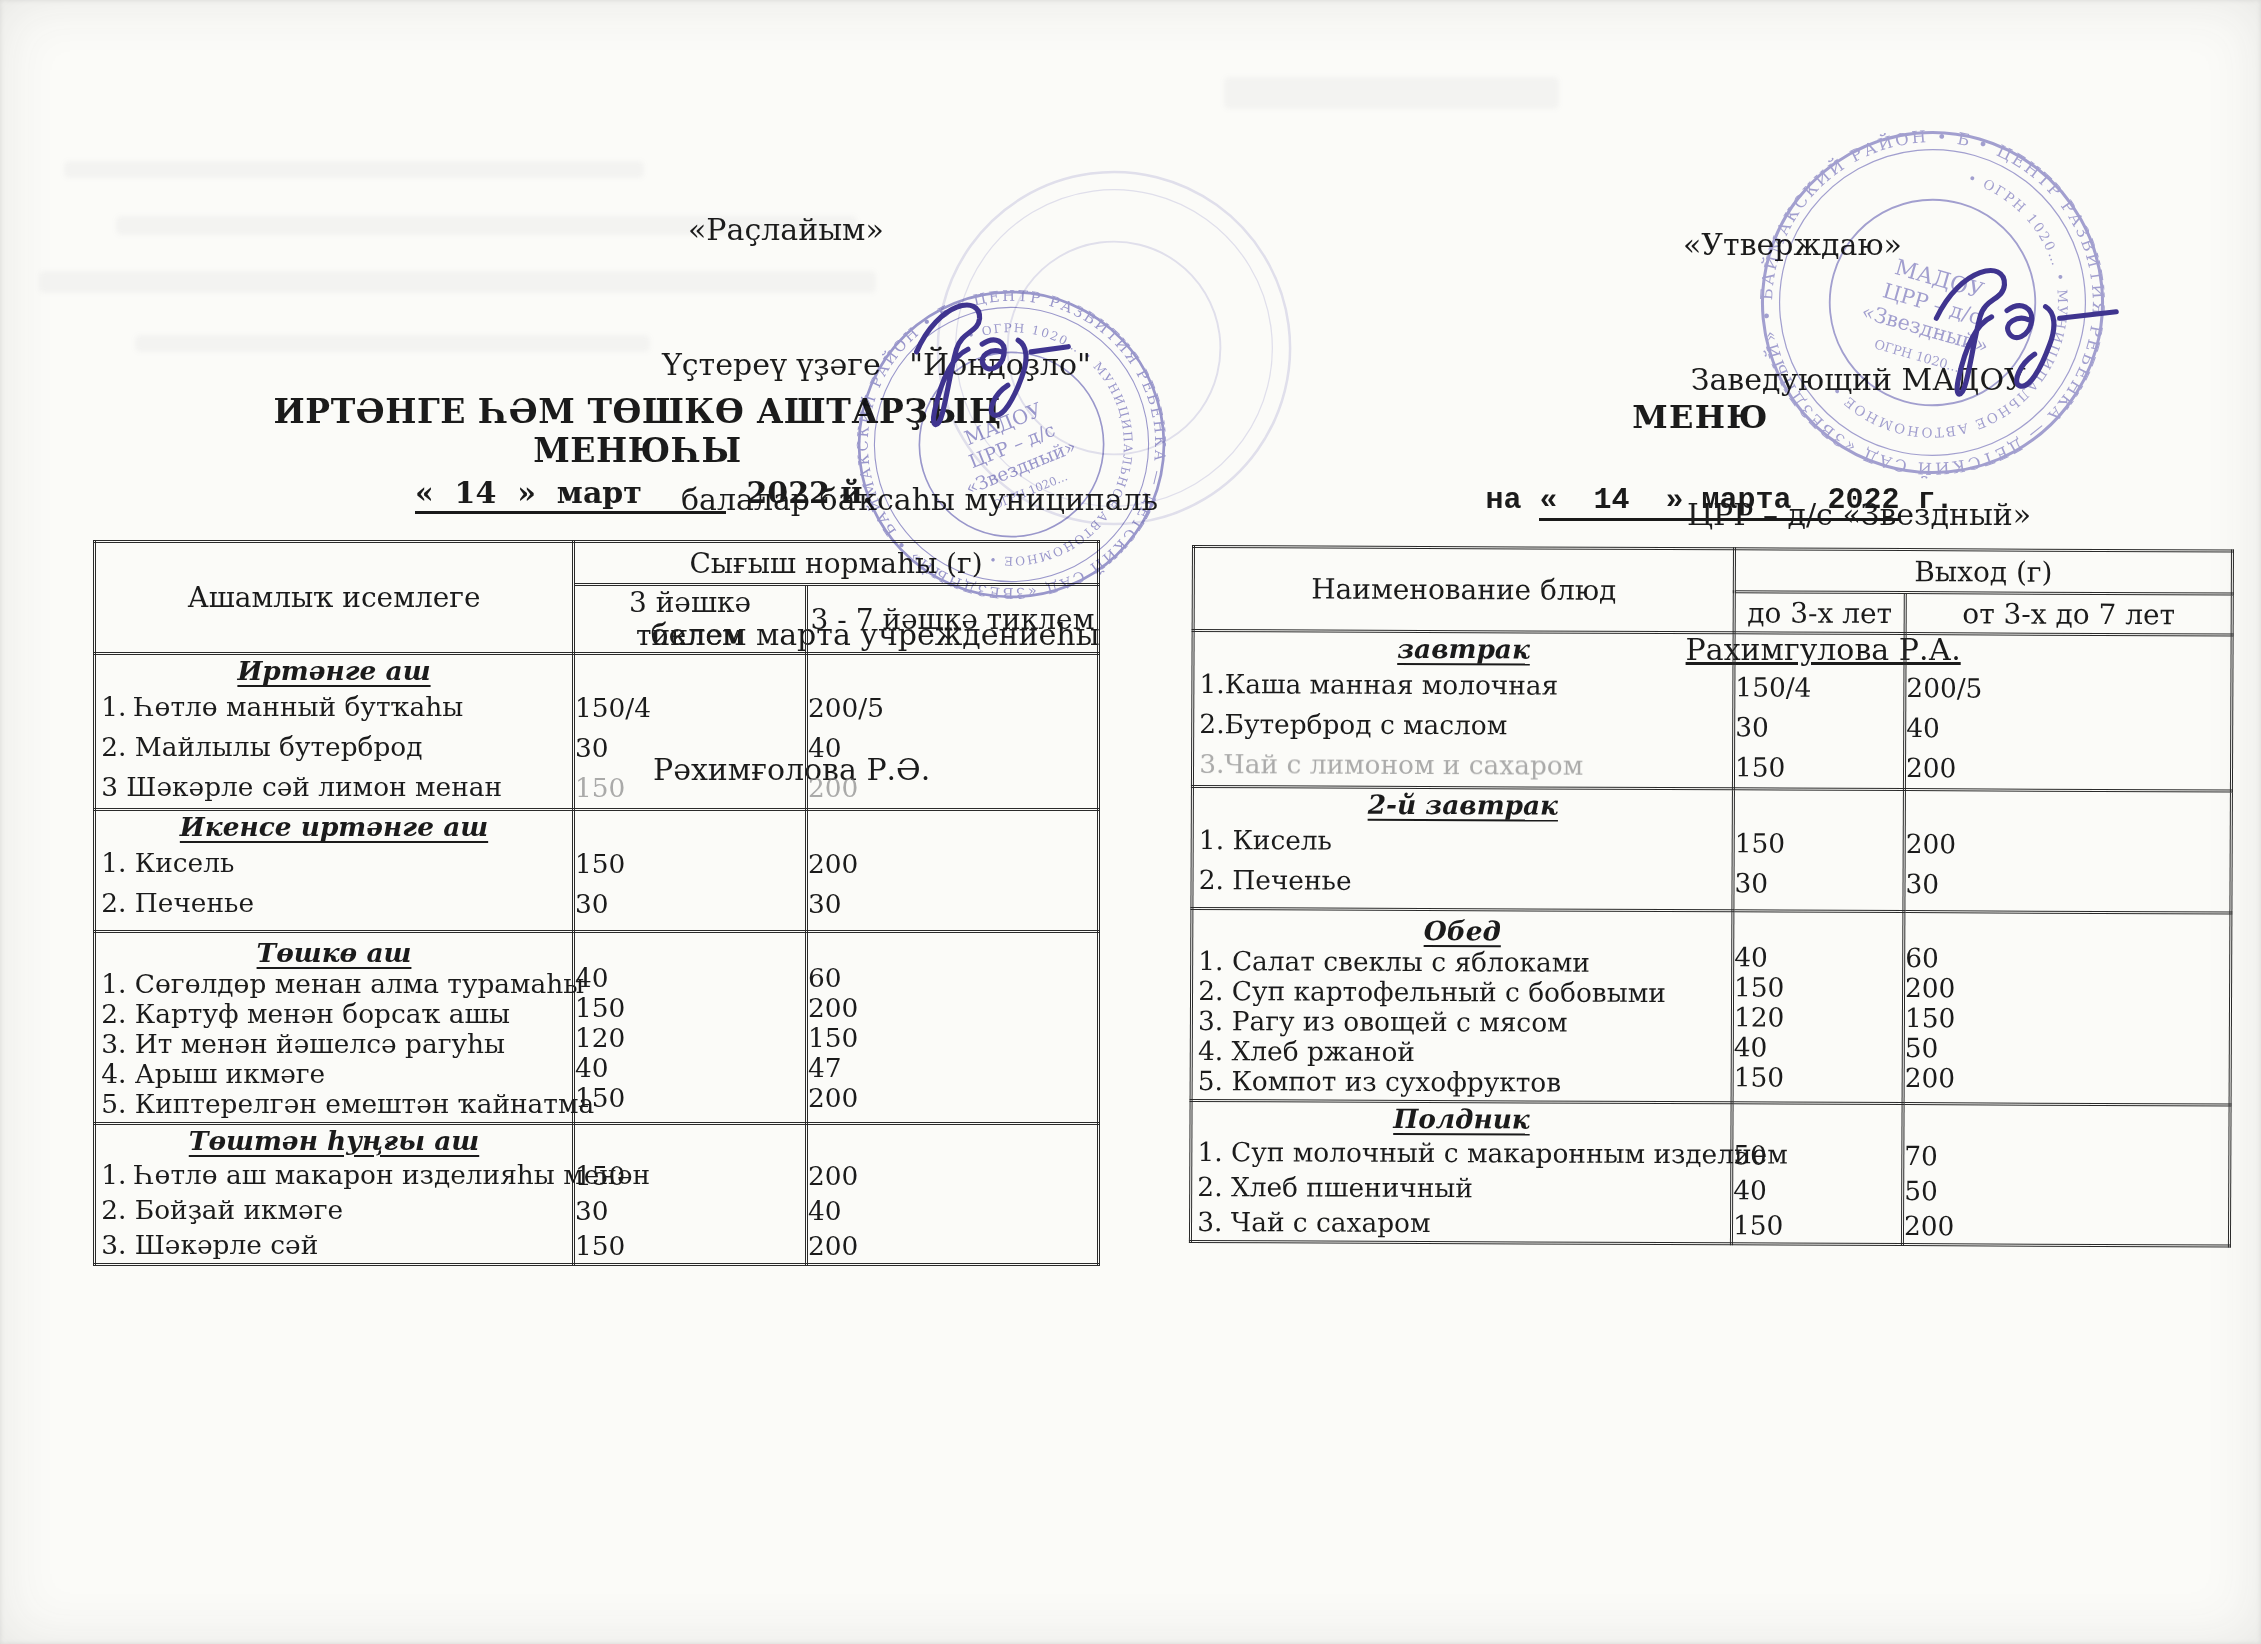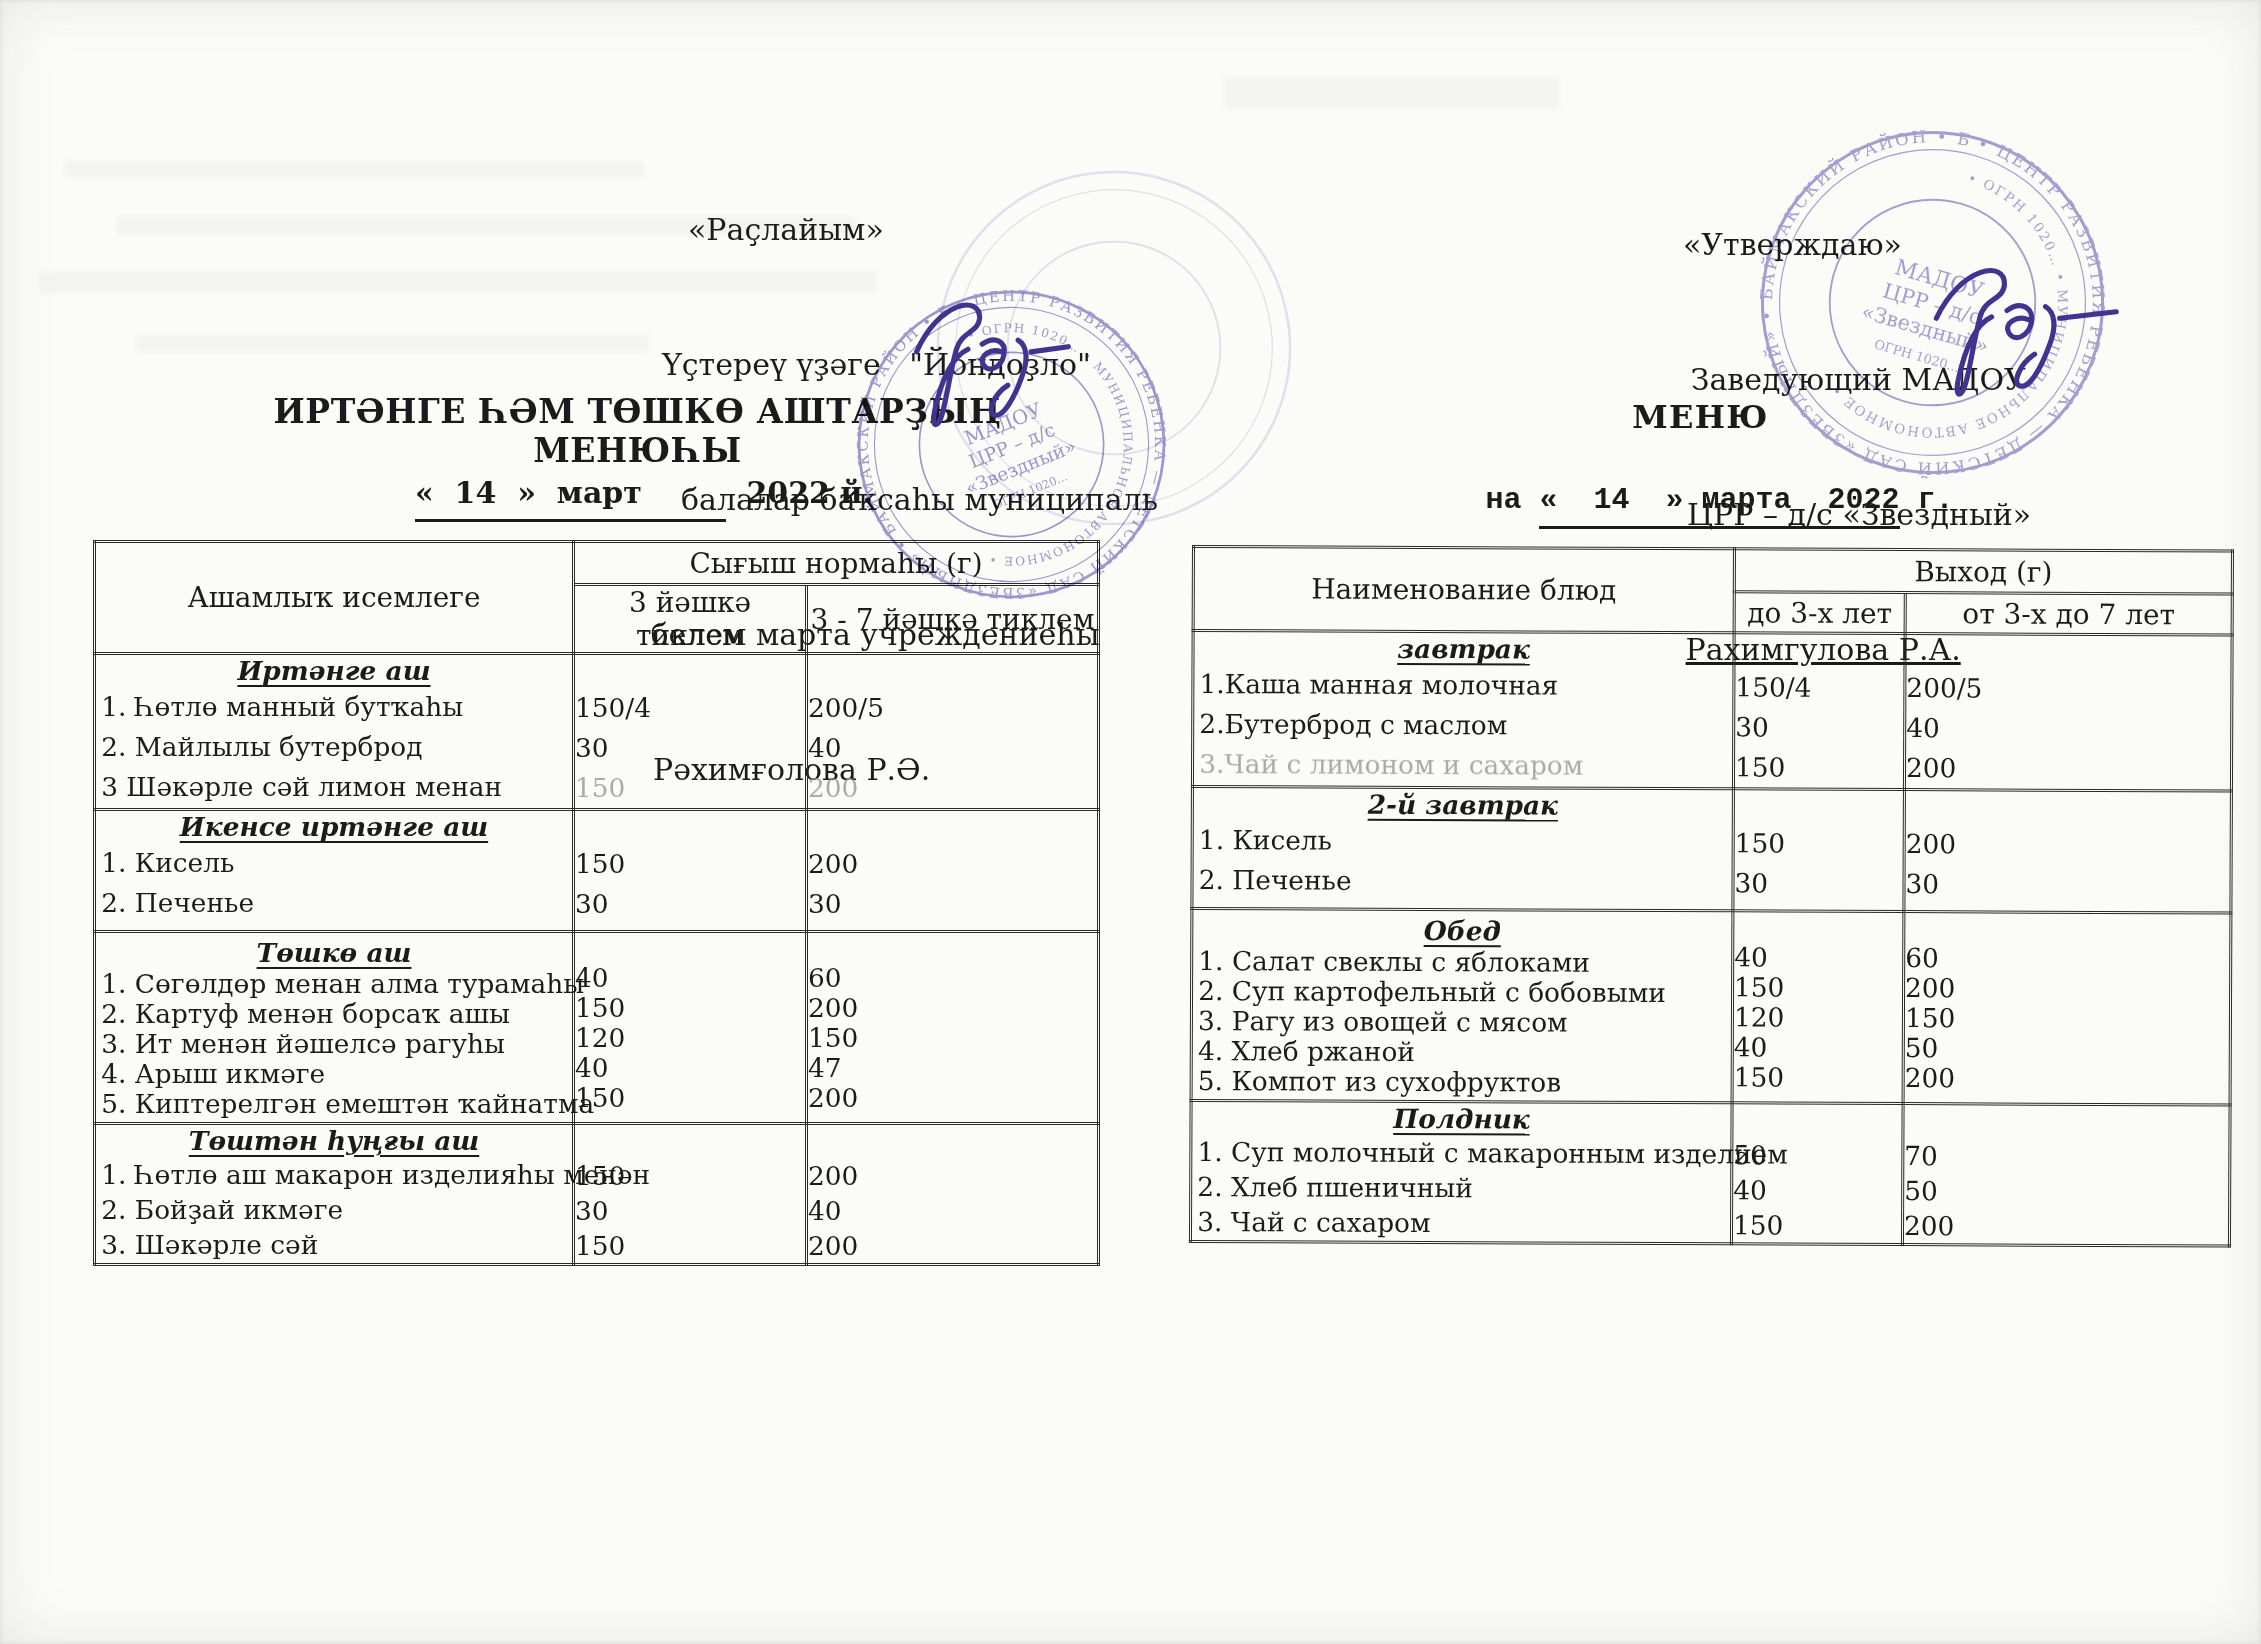--- a/index.html
+++ b/index.html
@@ -30,21 +30,21 @@
   #hdr-right .hl-2{padding-left:3.9px;}
   #hdr-right .hl-3{padding-left:2.6px;text-decoration:underline;}
 
   
   .doc-title{position:absolute;font-weight:700;text-align:center;}
   #title-left{left:164px;top:392px;width:947px;font-size:33px;letter-spacing:0.6px;}
   #title-right{left:1224px;top:398px;width:953px;font-size:32px;letter-spacing:1.3px;}
   .doc-date{position:absolute;font-weight:700;font-size:30px;text-align:center;white-space:pre;}
   #date-left{left:164px;top:475px;width:960px;}
   #date-right{left:1243px;top:483px;width:953px;font-family:Liberation Mono, monospace;}
-  .u{border-bottom:3.2px solid #1a1a1a;padding-bottom:9px;white-space:pre;}
+  .u{border-bottom:3.2px solid #1a1a1a;padding-bottom:1px;white-space:pre;}
 
   
   table.menu-table{
     position:absolute;border-collapse:collapse;table-layout:fixed;
     font-size:26.4px;background:transparent;
   }
   #left-table{left:93px;top:540px;width:1004px;}
   #right-table{left:1192px;top:545px;width:1038px;transform:rotate(.25deg);transform-origin:top left;}
   .menu-table td,.menu-table th{border:3.2px double #2a2a2a;vertical-align:top;padding:0;}
   .menu-table th{font-weight:normal;font-size:28px;text-align:center;vertical-align:middle;}

